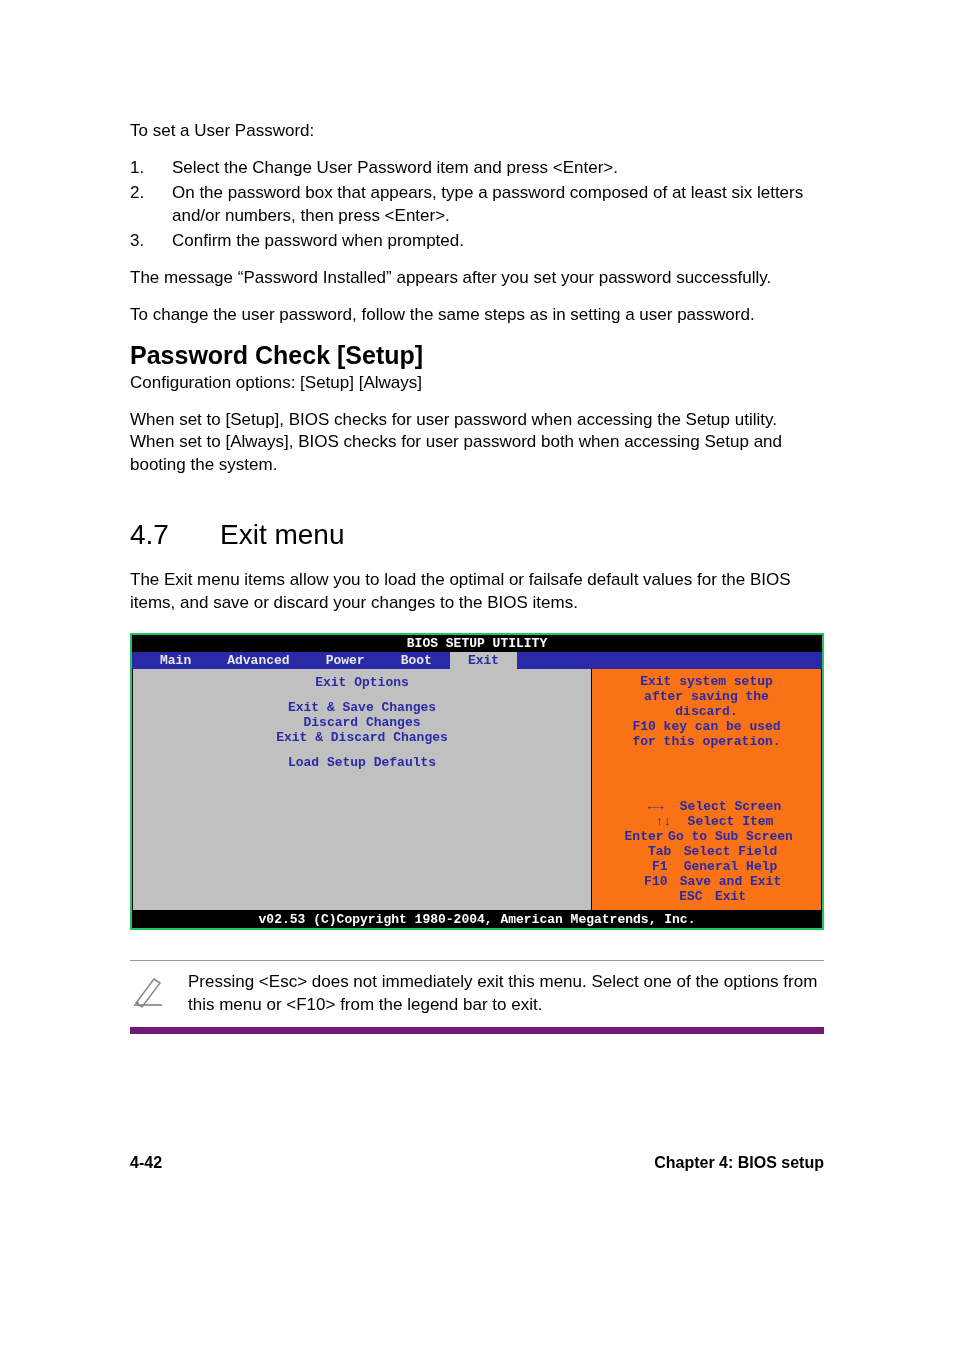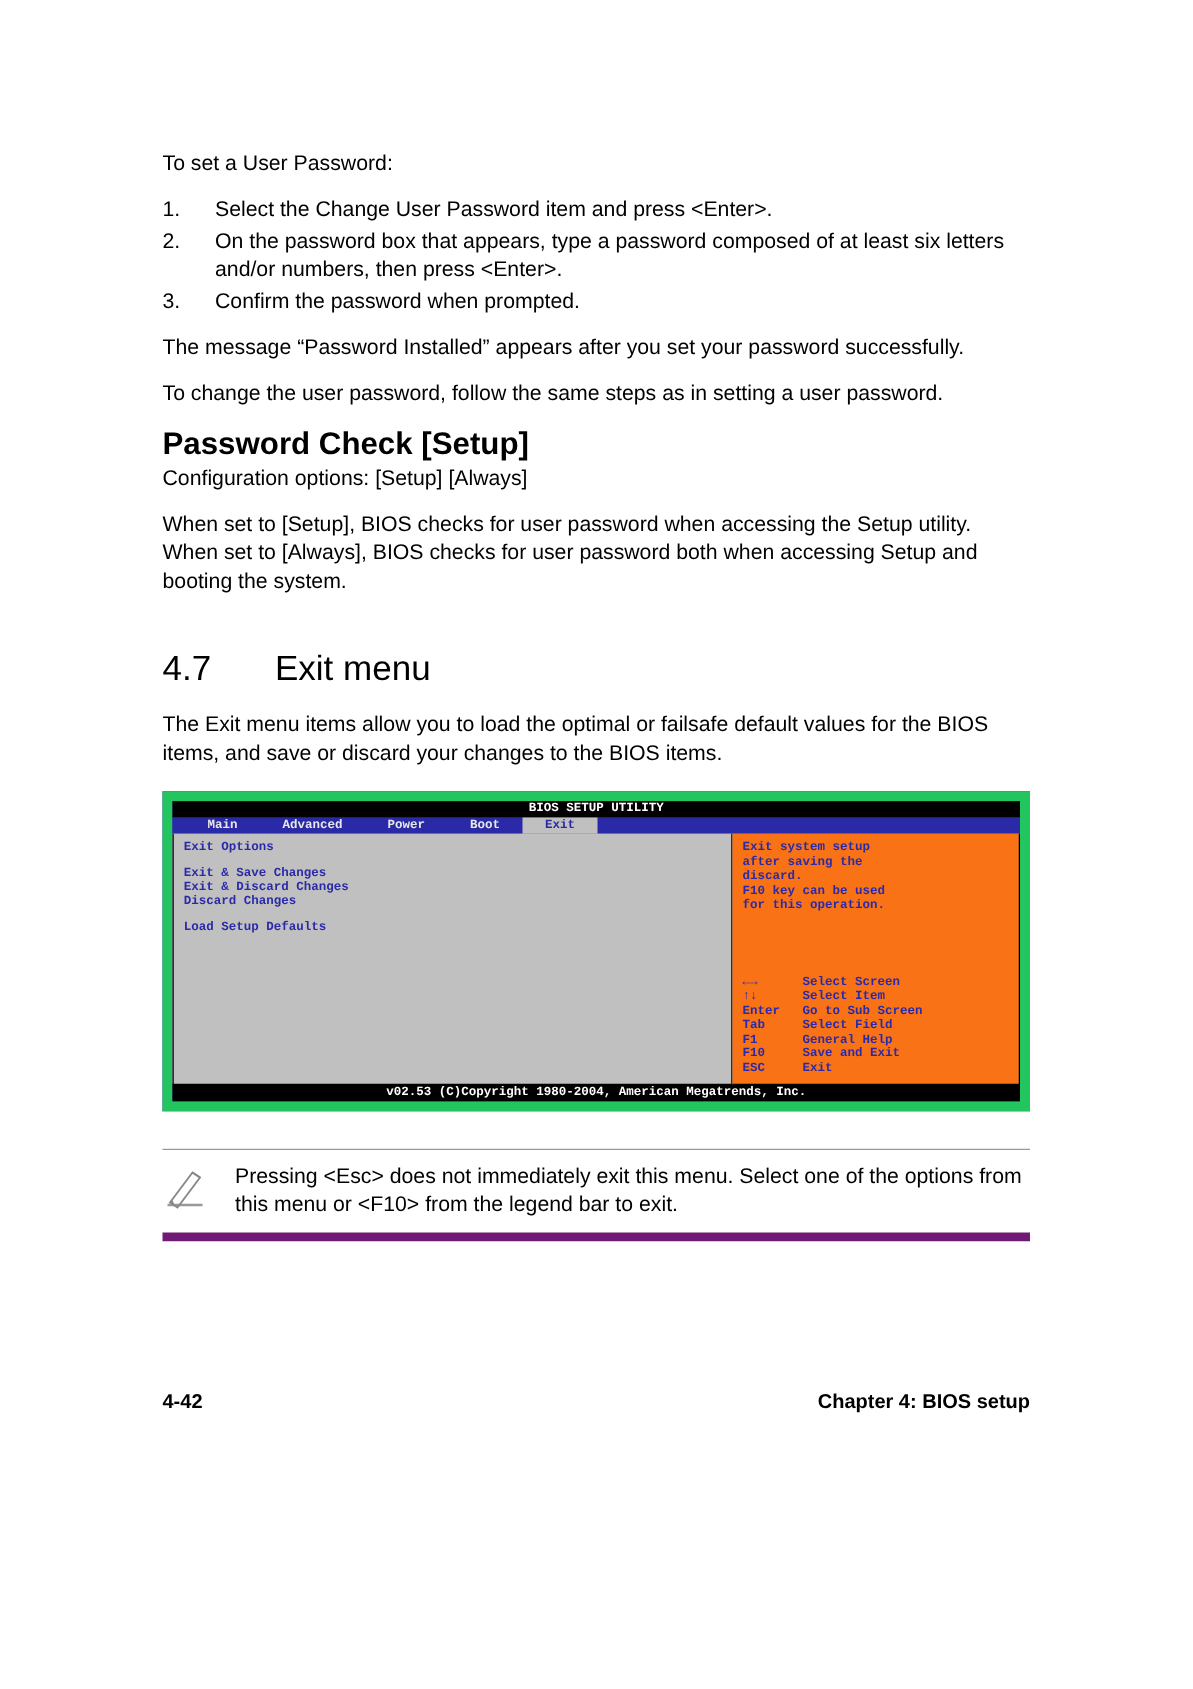--- a/index.html
+++ b/index.html
@@ -48,25 +48,25 @@
       font-size: 28px;
       font-weight: normal;
       margin-top: 42px;
       margin-bottom: 18px;
     }
     .h2-num {
       display: inline-block;
       width: 90px;
     }
     .bios-box {
-      border: 8px solid #22c55e;
+      border: 2px solid #22c55e;
       background: #2a2aa8;
       color: #fff;
       font-family: "Courier New", monospace;
-      font-size: 10px;
+      font-size: 13px;
       font-weight: bold;
       margin-top: 18px;
     }
     .bios-title {
       background: #000;
       color: #fff;
       text-align: center;
       padding: 1px 0;
     }
     .bios-tabs {
@@ -78,20 +78,21 @@
       padding: 1px 18px;
       color: #e8e8e8;
     }
     .bios-tab.active {
       background: #c0c0c0;
       color: #2a2aa8;
     }
     .bios-body {
       display: flex;
       background: #c0c0c0;
+      text-align: center;
     }
     .bios-left {
       flex: 1;
       border: 1px solid #000;
       border-top: none;
       padding: 6px 8px 90px 8px;
       color: #2a2aa8;
       background: #c0c0c0;
     }
     .bios-left-title {
@@ -207,22 +208,22 @@
       <div class="bios-tab">Advanced</div>
       <div class="bios-tab">Power</div>
       <div class="bios-tab">Boot</div>
       <div class="bios-tab active">Exit</div>
     </div>
     <div class="bios-body">
       <div class="bios-left">
         <div class="bios-left-title">Exit Options</div>
         <div class="bios-left-group">
           <span class="bios-left-item">Exit &amp; Save Changes</span>
+          <span class="bios-left-item">Discard Changes</span>
           <span class="bios-left-item">Exit &amp; Discard Changes</span>
-          <span class="bios-left-item">Discard Changes</span>
         </div>
         <div class="bios-left-group">
           <span class="bios-left-item">Load Setup Defaults</span>
         </div>
       </div>
       <div class="bios-right">
         <div class="bios-help-top">
           <div>Exit system setup</div>
           <div>after saving the</div>
           <div>discard.</div>

